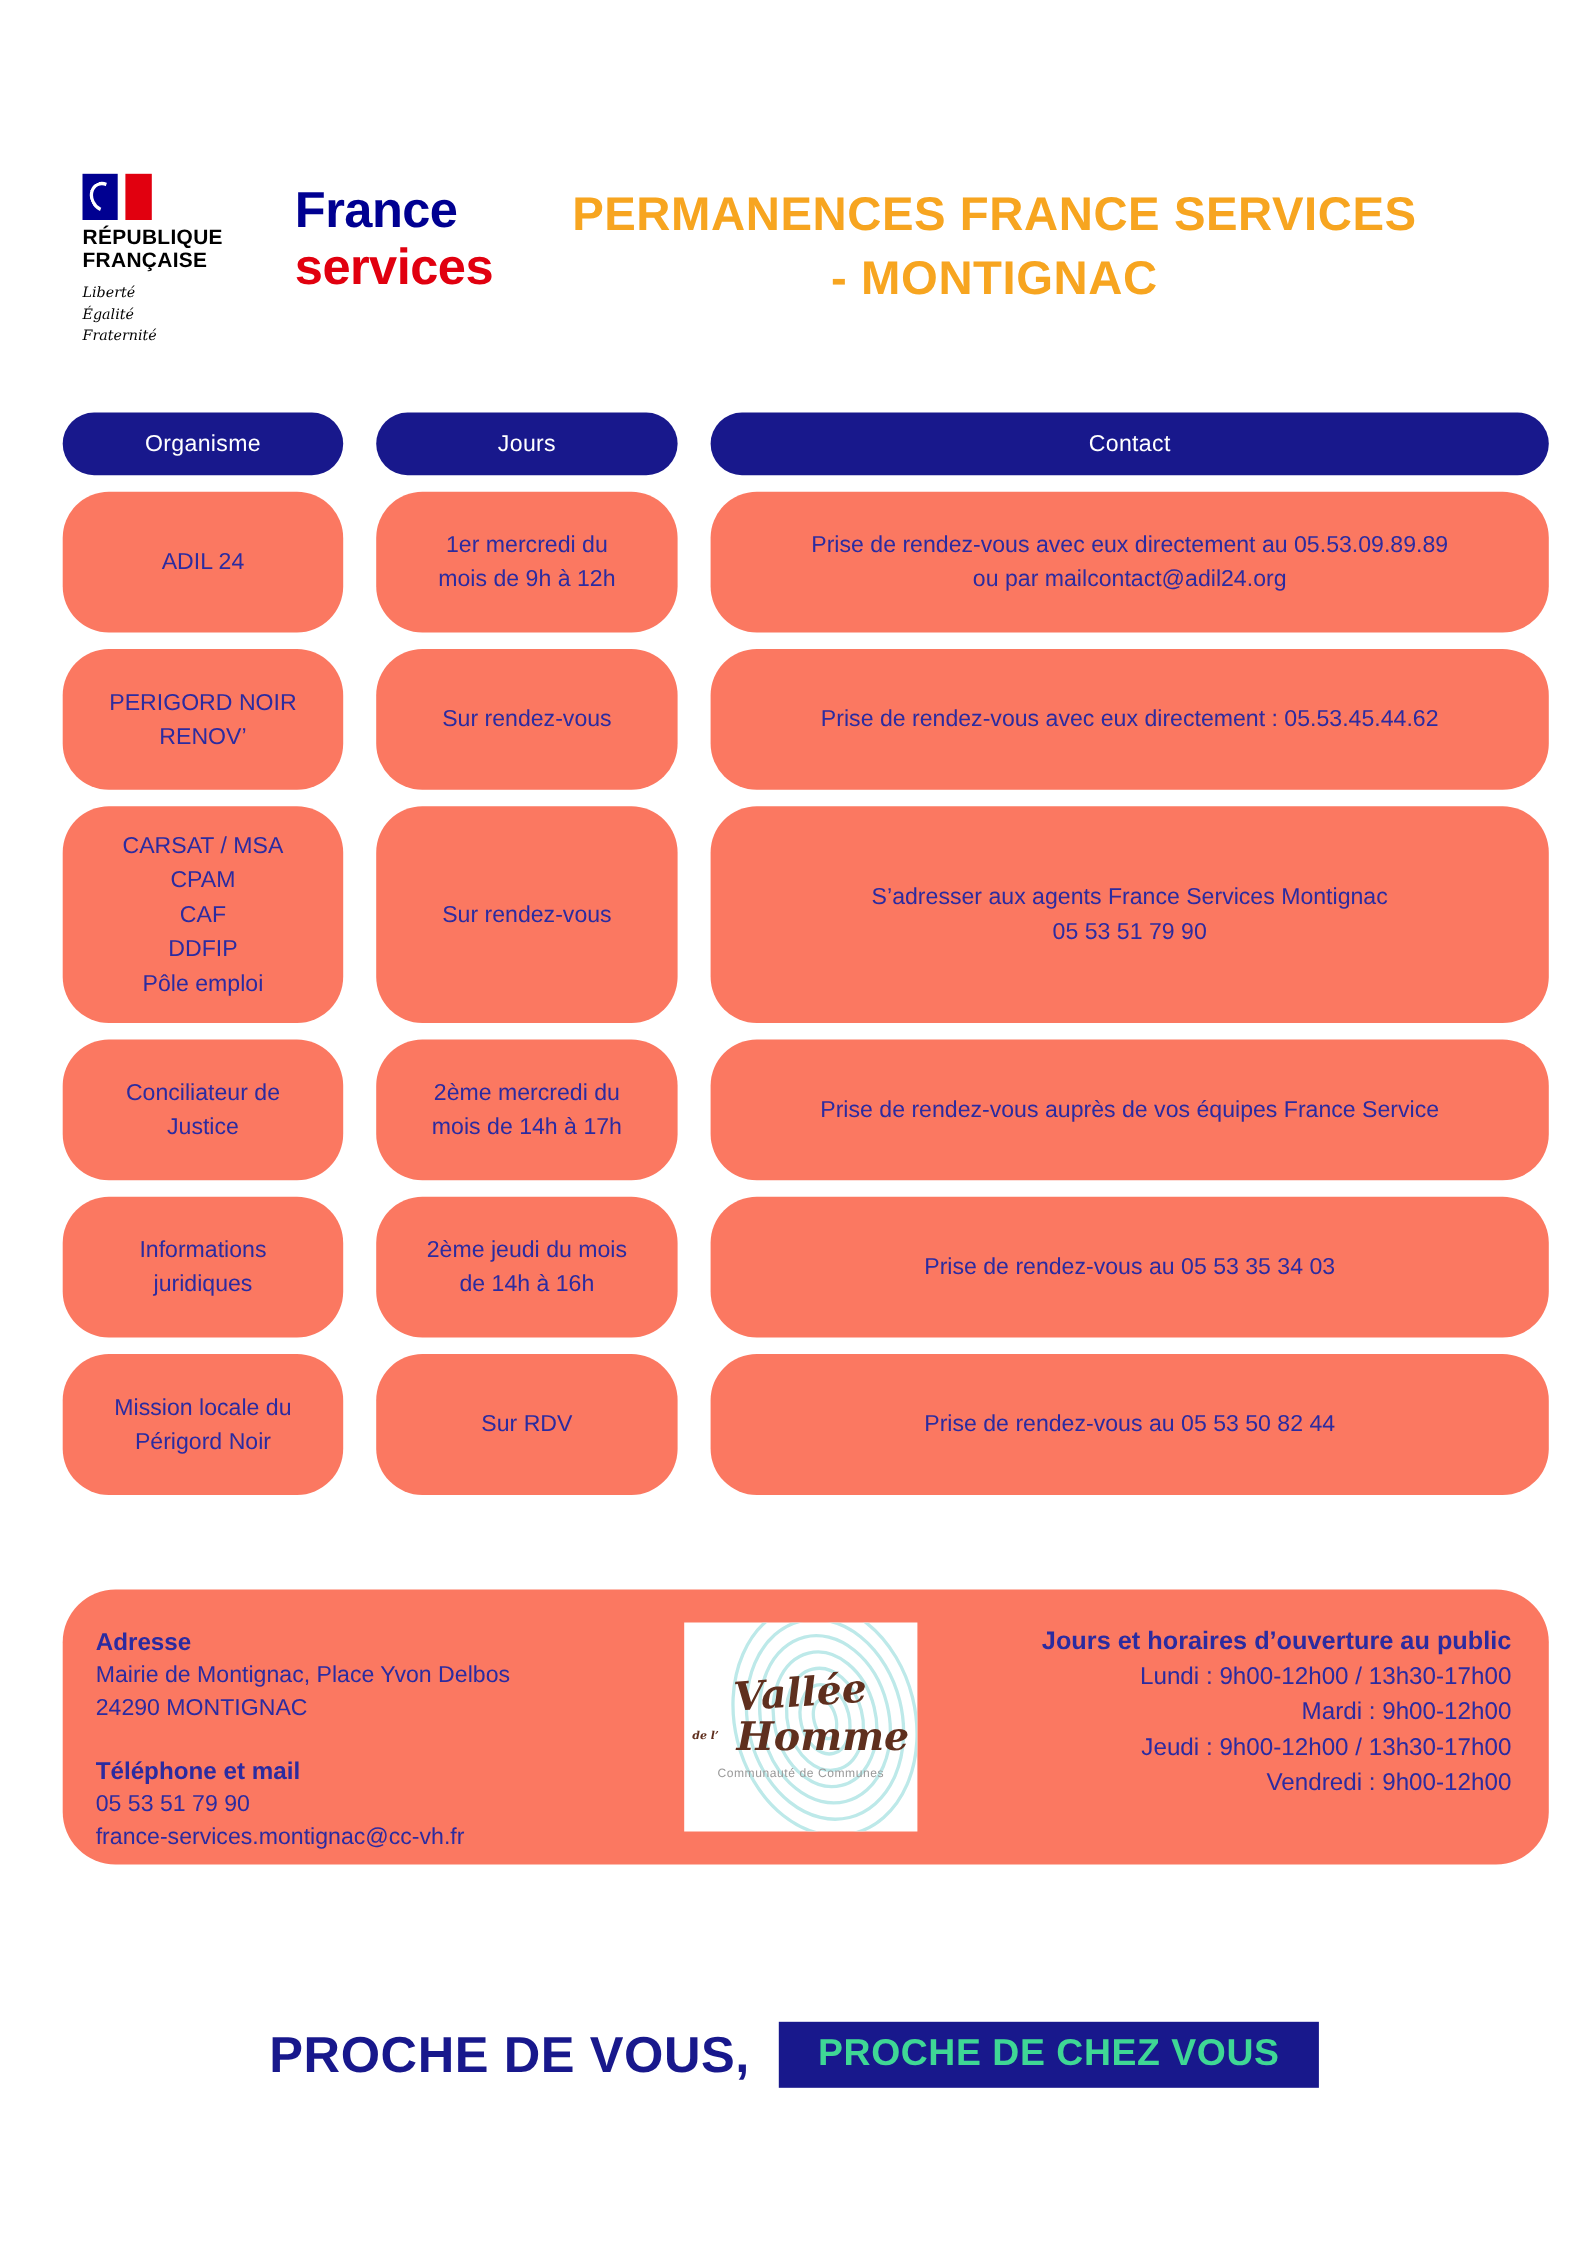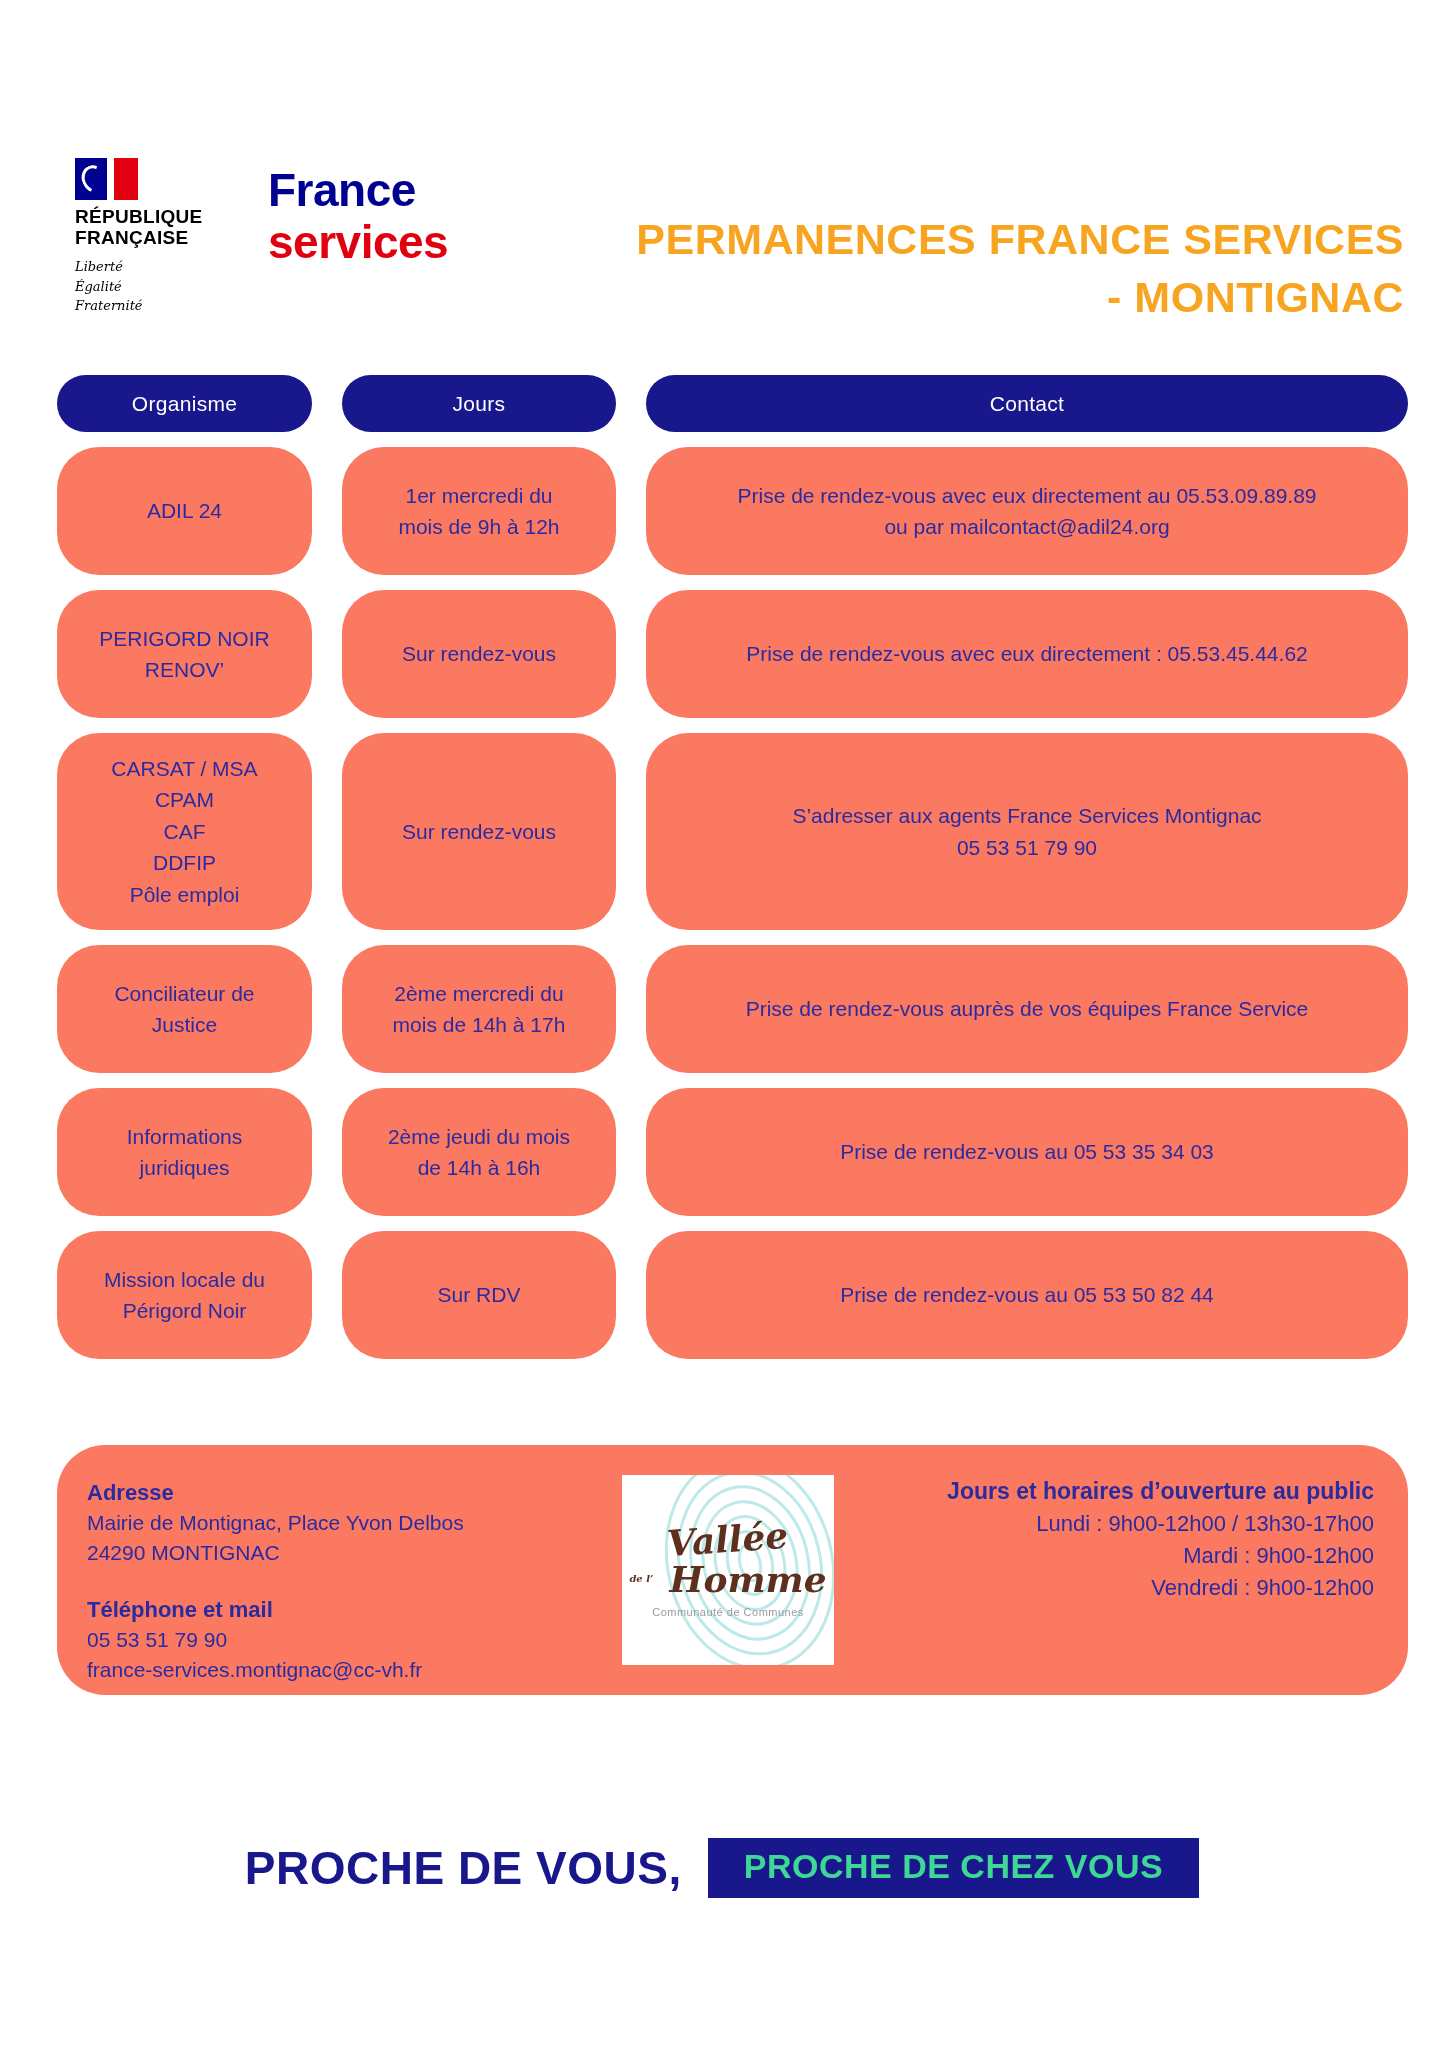--- a/index.html
+++ b/index.html
@@ -23,22 +23,22 @@
       border:3px solid #fff; border-radius:50%; border-color:#fff transparent transparent #fff;
       transform:rotate(-25deg); }
   .gov-flag .r{ width:24px; background:var(--logo-red); }
   .gov-name{ font-weight:bold; font-size:19px; line-height:1.08; letter-spacing:0.3px; }
   .gov-motto{ margin-top:9px; font-family:"DejaVu Serif", serif; font-style:italic; font-size:13px; line-height:1.5; white-space:pre-line; }
 
   .fs-logo{ position:absolute; left:268px; top:165px; font-weight:bold; font-size:46px; line-height:1.12; letter-spacing:-0.5px; }
   .fs-line1{ color:var(--logo-blue); }
   .fs-line2{ color:var(--logo-red); }
 
-  .main-title{ position:absolute; right:40px; top:166px; width:1000px; text-align:right;
-      color:var(--orange); font-weight:bold; font-size:43px; line-height:1.35; letter-spacing:0.5px;margin-top:44px; }
+  .main-title{ position:absolute; right:40px; top:166px; width:1000px; text-align:center;
+      color:var(--orange); font-weight:bold; font-size:43px; line-height:1.35; letter-spacing:0.5px; }
 
   
   .table{ position:absolute; left:57px; top:375px;
       display:grid; grid-template-columns:255px 274px 762px;
       grid-template-rows:57px 128px 128px 197px 128px 128px 128px;
       column-gap:30px; row-gap:15px; grid-auto-rows:128px; }
   .col-header{ background:var(--navy); border-radius:29px; color:#ffffff;
       display:flex; align-items:center; justify-content:center; font-size:21px; letter-spacing:0.3px; }
   .cell{ background:var(--salmon); border-radius:42px; color:var(--text-blue);
       display:flex; align-items:center; justify-content:center; text-align:center;
@@ -168,20 +168,21 @@
         <div class="partner-line2"><span class="partner-small">de l’</span><span>Homme</span></div>
       </div>
       <div class="partner-caption">Communauté de Communes</div>
     </div>
 
     <div class="footer-right">
       <div class="label">Jours et horaires d’ouverture au public</div>
       <div id="hours-list">
           <div>Lundi : 9h00-12h00 / 13h30-17h00</div>
           <div>Mardi : 9h00-12h00</div>
+          <div>Jeudi : 9h00-12h00 / 13h30-17h00</div>
           <div>Vendredi : 9h00-12h00</div>
         </div>
     </div>
   </div>
 
   <div class="tagline">
     <div class="tagline-left">PROCHE DE VOUS,</div>
     <div class="tagline-box">PROCHE DE CHEZ VOUS</div>
   </div>
 

